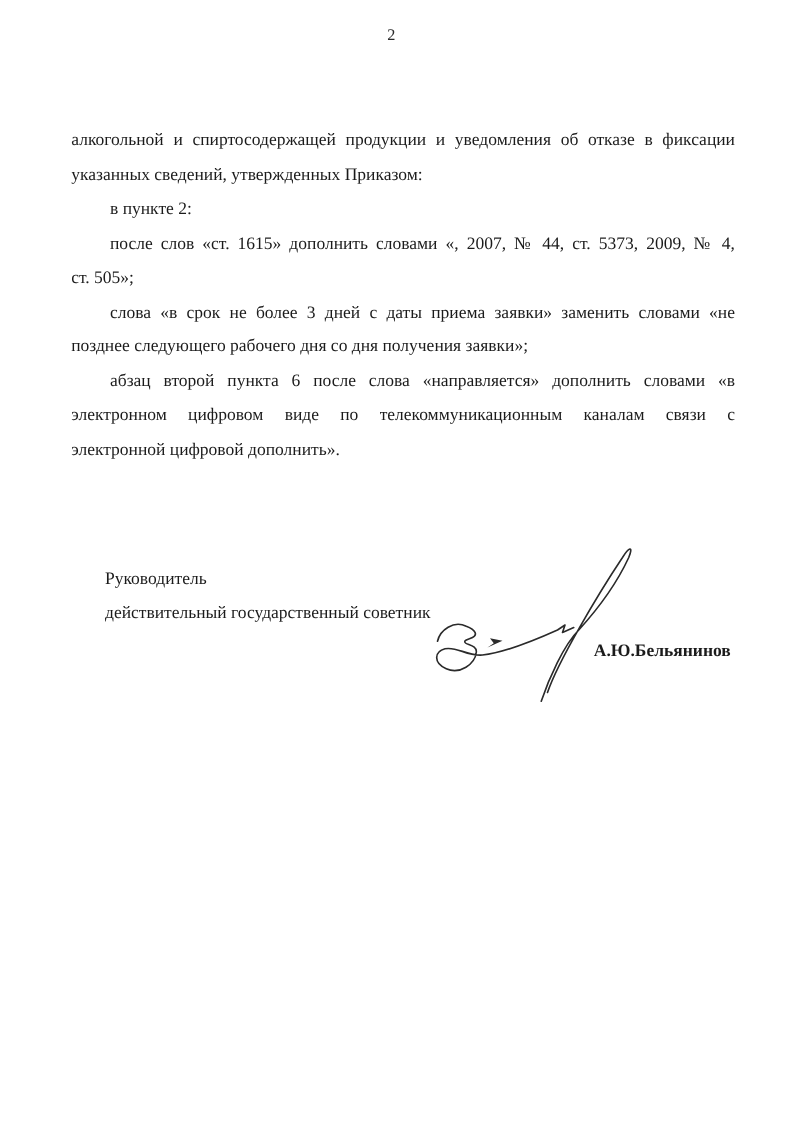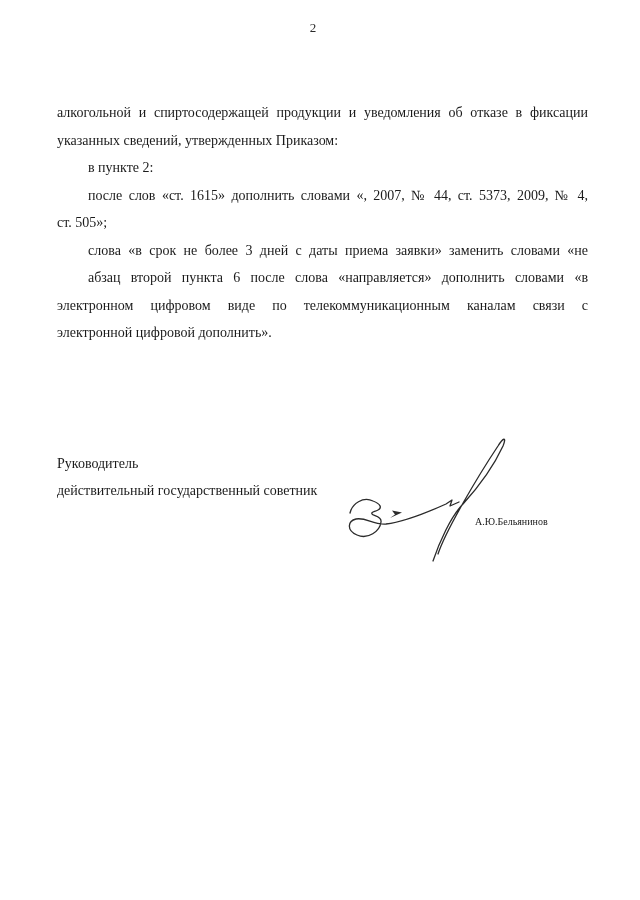--- a/index.html
+++ b/index.html
@@ -48,28 +48,30 @@
   .signoff {
     position: absolute;
     left: 57px;
     top: 450px;
     width: 330px;
     font-size: 14px;
   }
   .signoff .line {
     height: 27.3px;
     line-height: 27.3px;
+    margin-left: 27px;
   }
   .signee-name {
     position: absolute;
     left: 475px;
     top: 508px;
-    font-size: 10px;
+    font-size: 14px;
     line-height: 27.5px;
     white-space: nowrap;
+    font-weight: bold;
   }
   .signature-wrap {
     position: absolute;
     left: 340px;
     top: 433px;
     width: 175px;
     height: 130px;
     pointer-events: none;
   }
   .signature-wrap svg {
@@ -96,20 +98,21 @@
 
   <div class="page-number">2</div>
 
   <div class="body-text">
     <div class="line justify">алкогольной и спиртосодержащей продукции и уведомления об отказе в фиксации</div>
     <div class="line">указанных сведений, утвержденных Приказом:</div>
     <div class="line indent">в пункте 2:</div>
     <div class="line indent justify">после слов «ст. 1615» дополнить словами «, 2007, № 44, ст. 5373, 2009, № 4,</div>
     <div class="line">ст. 505»;</div>
     <div class="line indent justify">слова «в срок не более 3 дней с даты приема заявки» заменить словами «не</div>
+    <div class="line">позднее следующего рабочего дня со дня получения заявки»;</div>
     <div class="line indent justify">абзац второй пункта 6 после слова «направляется» дополнить словами «в</div>
     <div class="line justify">электронном цифровом виде по телекоммуникационным каналам связи с</div>
     <div class="line">электронной цифровой дополнить».</div>
   </div>
 
   <div class="signoff">
     <div class="line">Руководитель</div>
     <div class="line">действительный государственный советник</div>
   </div>
 

